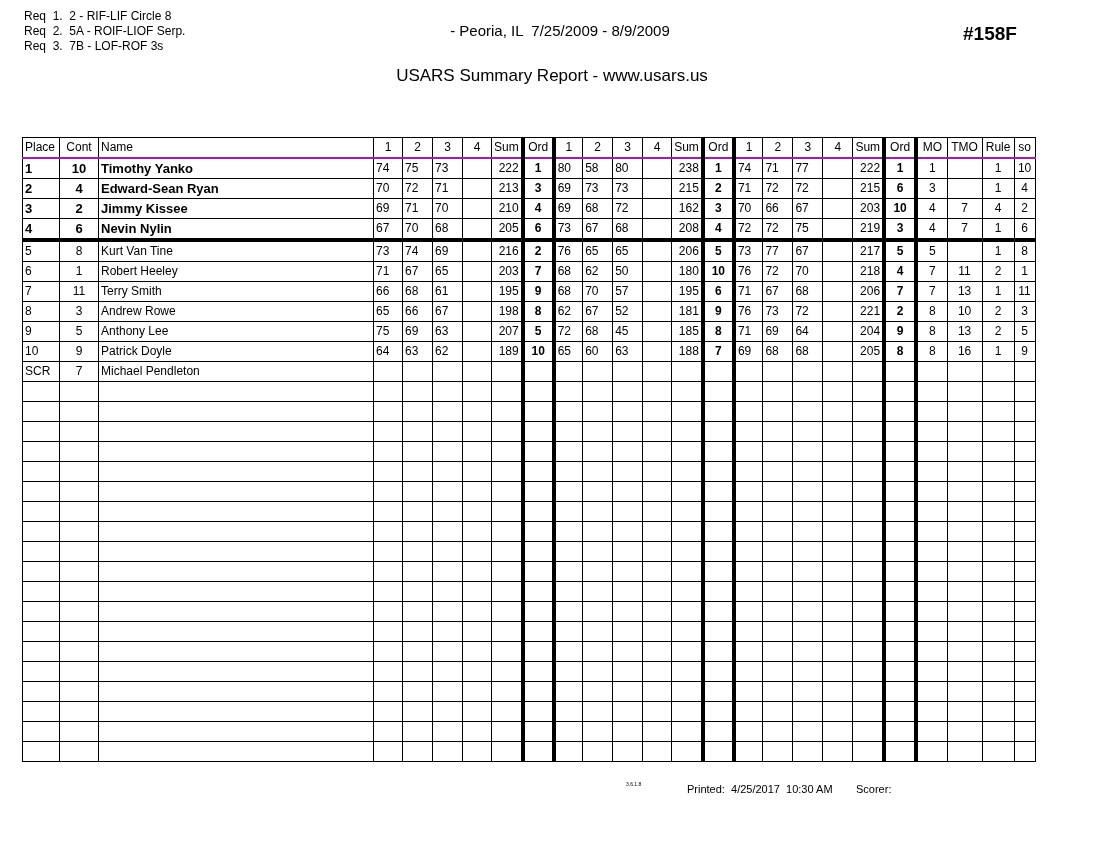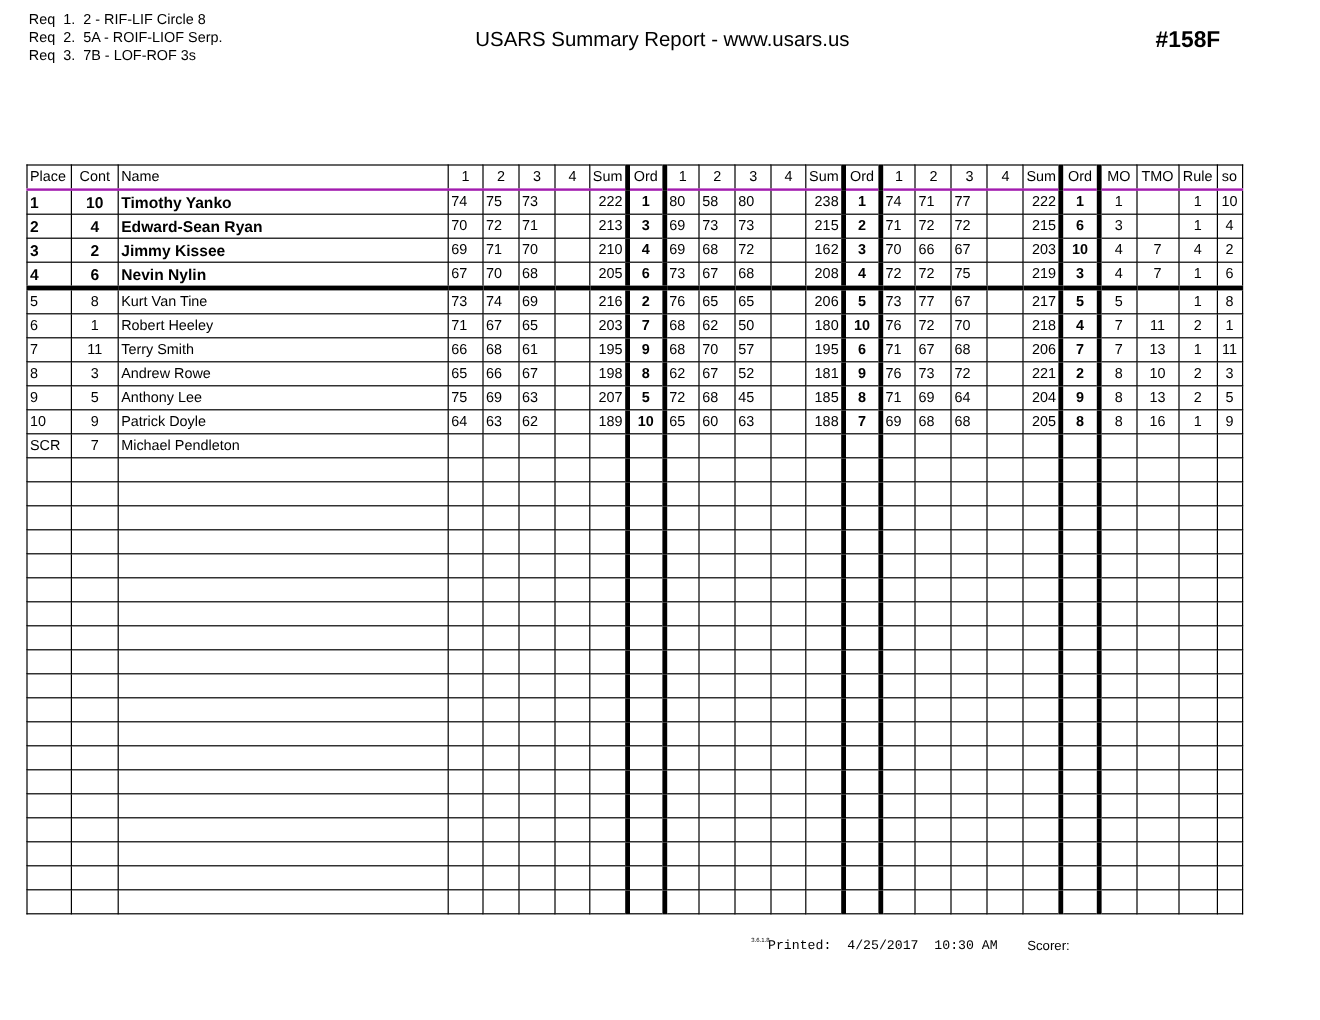--- a/index.html
+++ b/index.html
@@ -3,21 +3,21 @@
 <meta charset="utf-8">
 <style>
   html, body { margin:0; padding:0; background:#ffffff; }
   body { width:1100px; height:850px; position:relative; overflow:hidden; font-family:"Liberation Sans", sans-serif; color:#000; }
   .req { position:absolute; left:24px; top:9px; font-size:12px; line-height:15px; }
   .req div { white-space:pre; }
   .title-block { position:absolute; left:300px; width:500px; top:23px; text-align:center; }
   .t1 { font-size:18px; font-weight:bold; line-height:22px; margin-left:4px; }
   .t2 { font-size:15px; line-height:16px; margin-left:20px; white-space:pre; }
   .t3 { font-size:20px; font-weight:bold; line-height:26px; margin-left:4px; white-space:pre; }
-  .t4 { font-size:17px; line-height:20px; margin-left:4px; }
+  .t4 { font-size:17px; line-height:20px; margin-left:4px;margin-top:27px; }
   .event-no { position:absolute; left:963px; top:23px; font-size:19px; font-weight:bold; }
 
   table.grid { position:absolute; left:22px; top:137px; border-collapse:collapse; table-layout:fixed; font-size:12px; }
   table.grid td { border:1px solid #000; padding:0 2px; height:19px; line-height:19px; white-space:nowrap; overflow:hidden; }
   table.grid tr.judges td { height:19px; }
   table.grid tr.judges td.blank { border:none; }
   table.grid tr.judges td.judge { text-align:left; padding-left:5px; font-size:11px; }
   table.grid tr.colhead td { text-align:center; }
   table.grid tr.colhead td.left { text-align:left; }
   table.grid tr.colhead { border-bottom:2px solid #a21caf; }
@@ -27,33 +27,34 @@
   td.c { text-align:center; }
   td.thickL { border-left:4px solid #000 !important; }
   tr.bold td.pl, tr.bold td.ct, tr.bold td.nm { font-weight:bold; font-size:13px; }
   tr.sep td { border-bottom:4px solid #000 !important; }
   td.pl { text-align:left; padding-left:3px; }
   td.ct { text-align:center; }
   td.nm { text-align:left; padding-left:3px; }
 
   .footer { position:absolute; top:783px; font-size:11px; }
   .ver { position:absolute; left:626px; top:781px; font-size:5px; }
-  .printed { left:640px; white-space:pre;font-family:Liberation Mono, monospace; }
+  .printed { left:687px; white-space:pre; }
   .scorer { left:856px; }
 </style>
 </head>
 <body>
 
 <div class="req">
   <div>Req  1.  2 - RIF-LIF Circle 8</div>
   <div>Req  2.  5A - ROIF-LIOF Serp.</div>
   <div>Req  3.  7B - LOF-ROF 3s</div>
 </div>
 
 <div class="title-block">
+  <div class="t2">- Peoria, IL  7/25/2009 - 8/9/2009</div>
   <div class="t4">USARS Summary Report - www.usars.us</div>
 </div>
 
 <div class="event-no">#158F</div>
 
 <table class="grid">
   <colgroup>
     <col style="width:37px">
       <col style="width:39px">
       <col style="width:275px">

